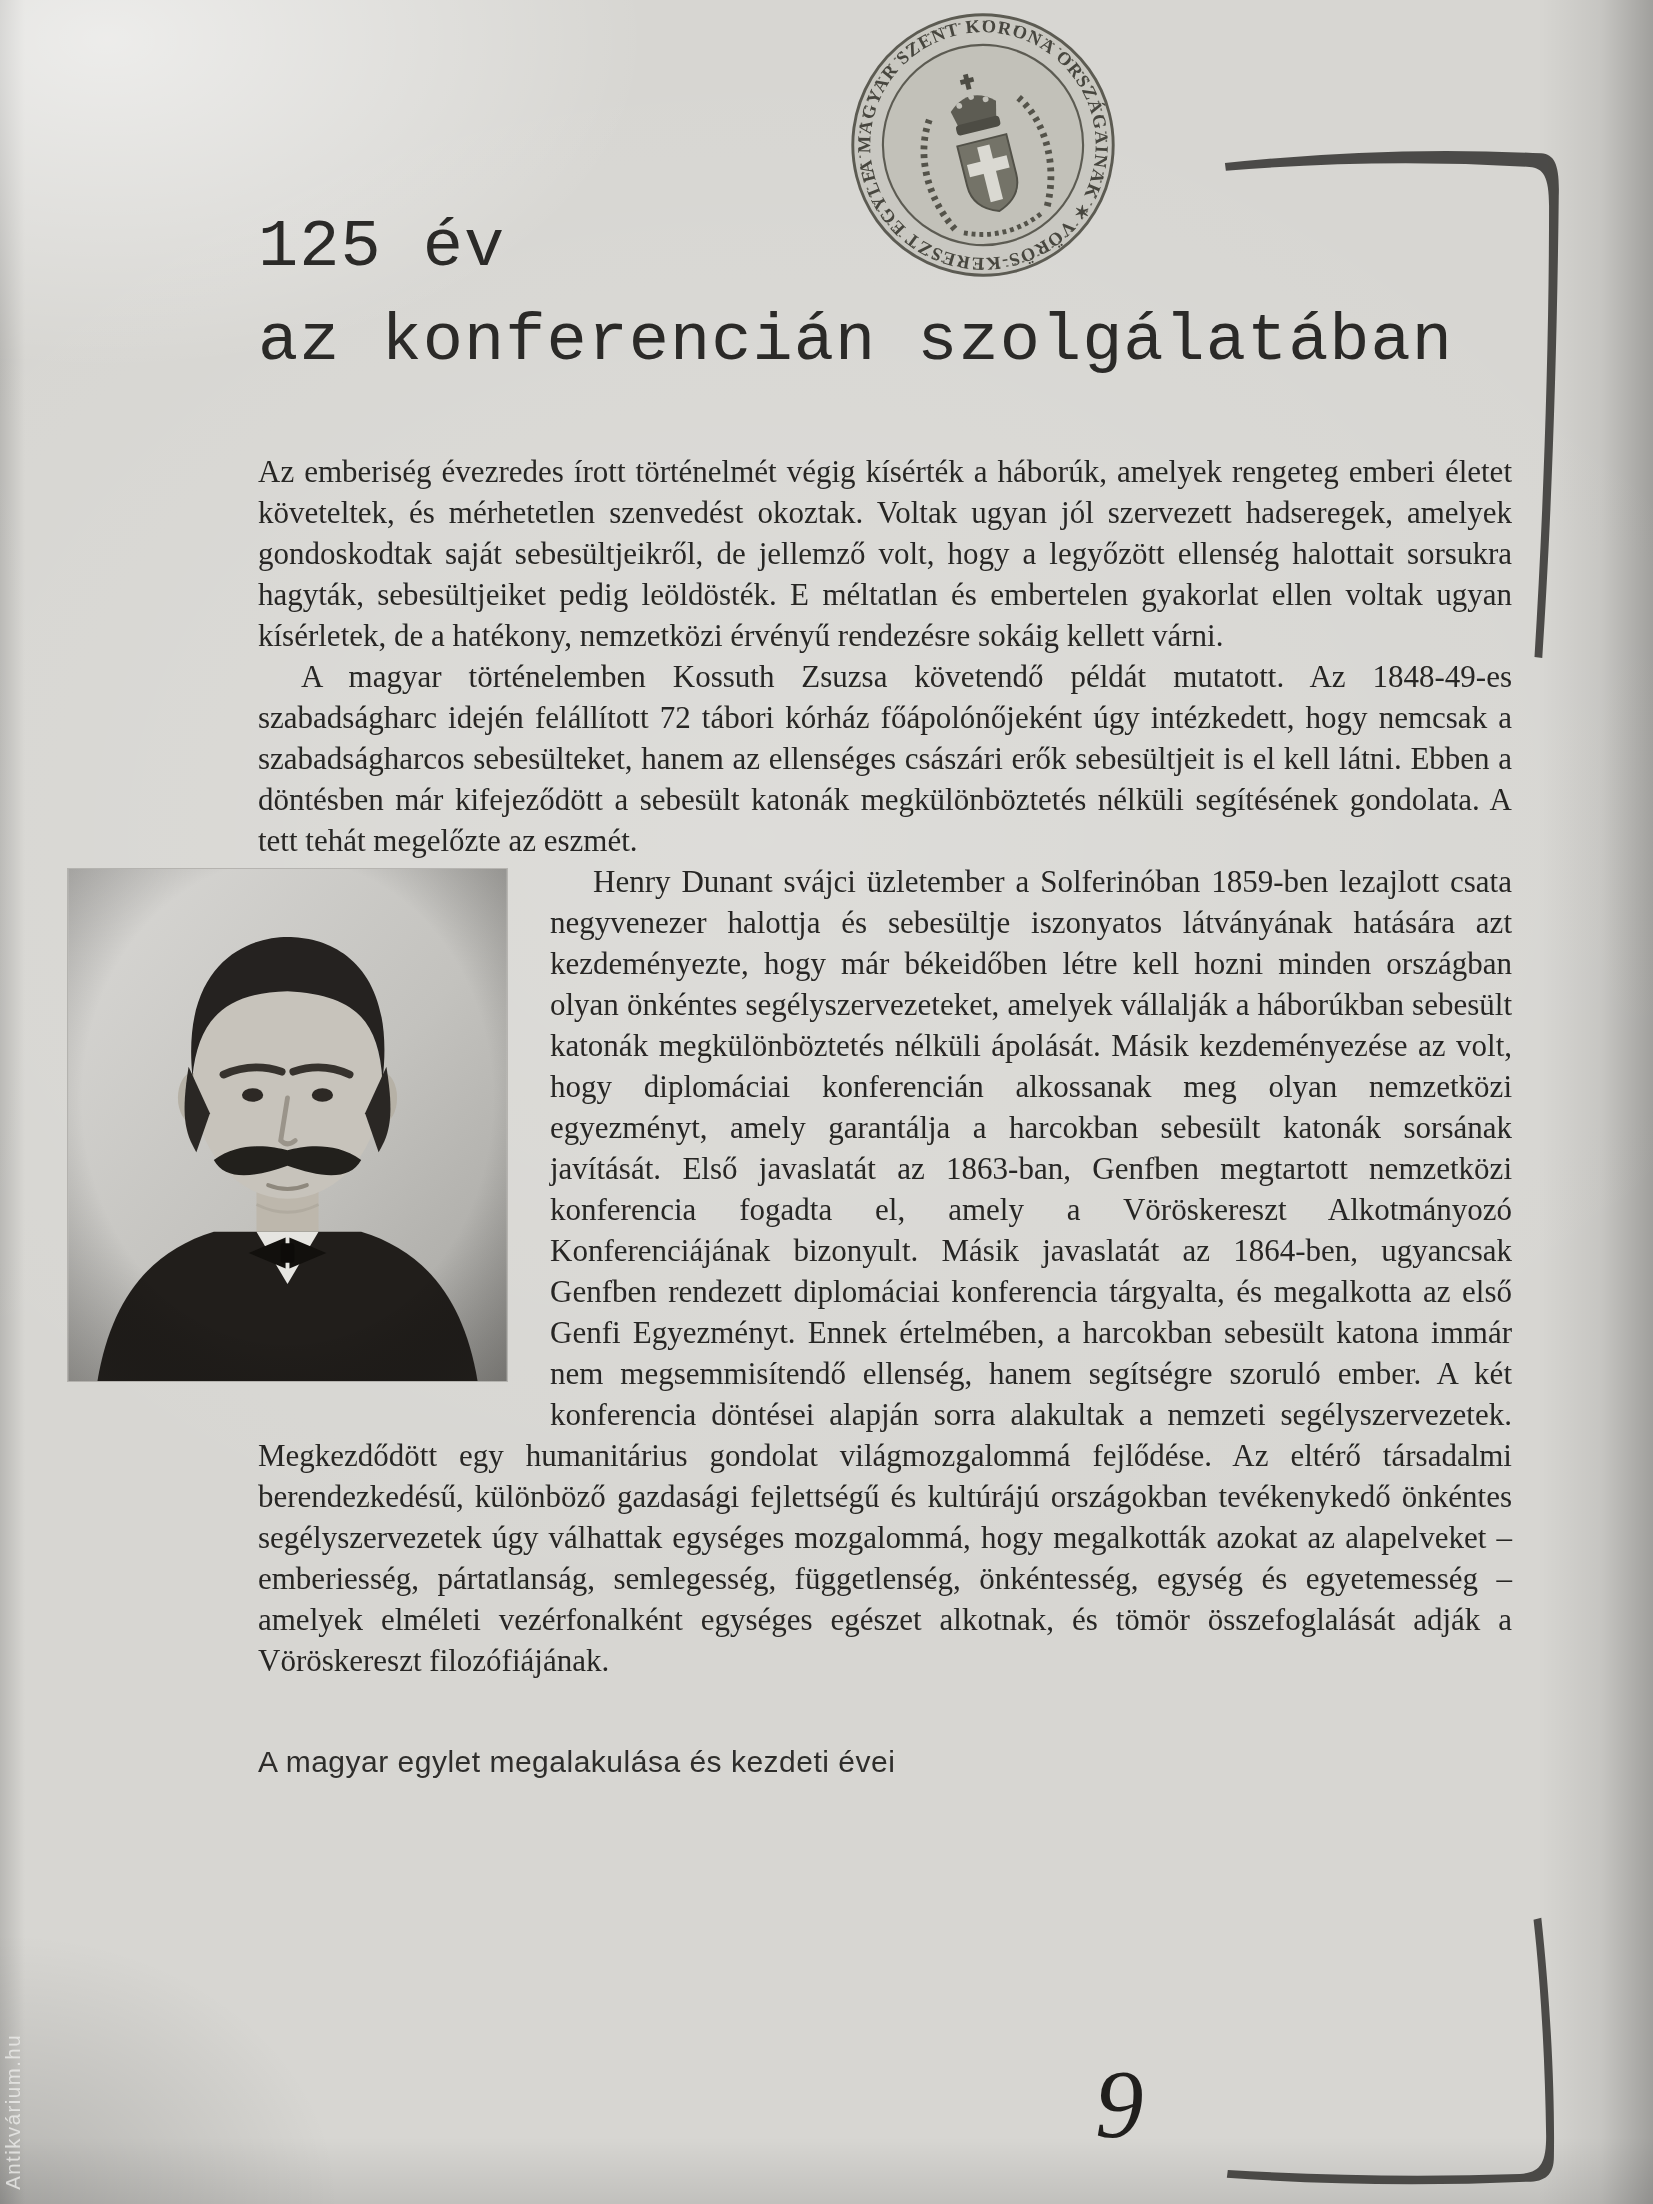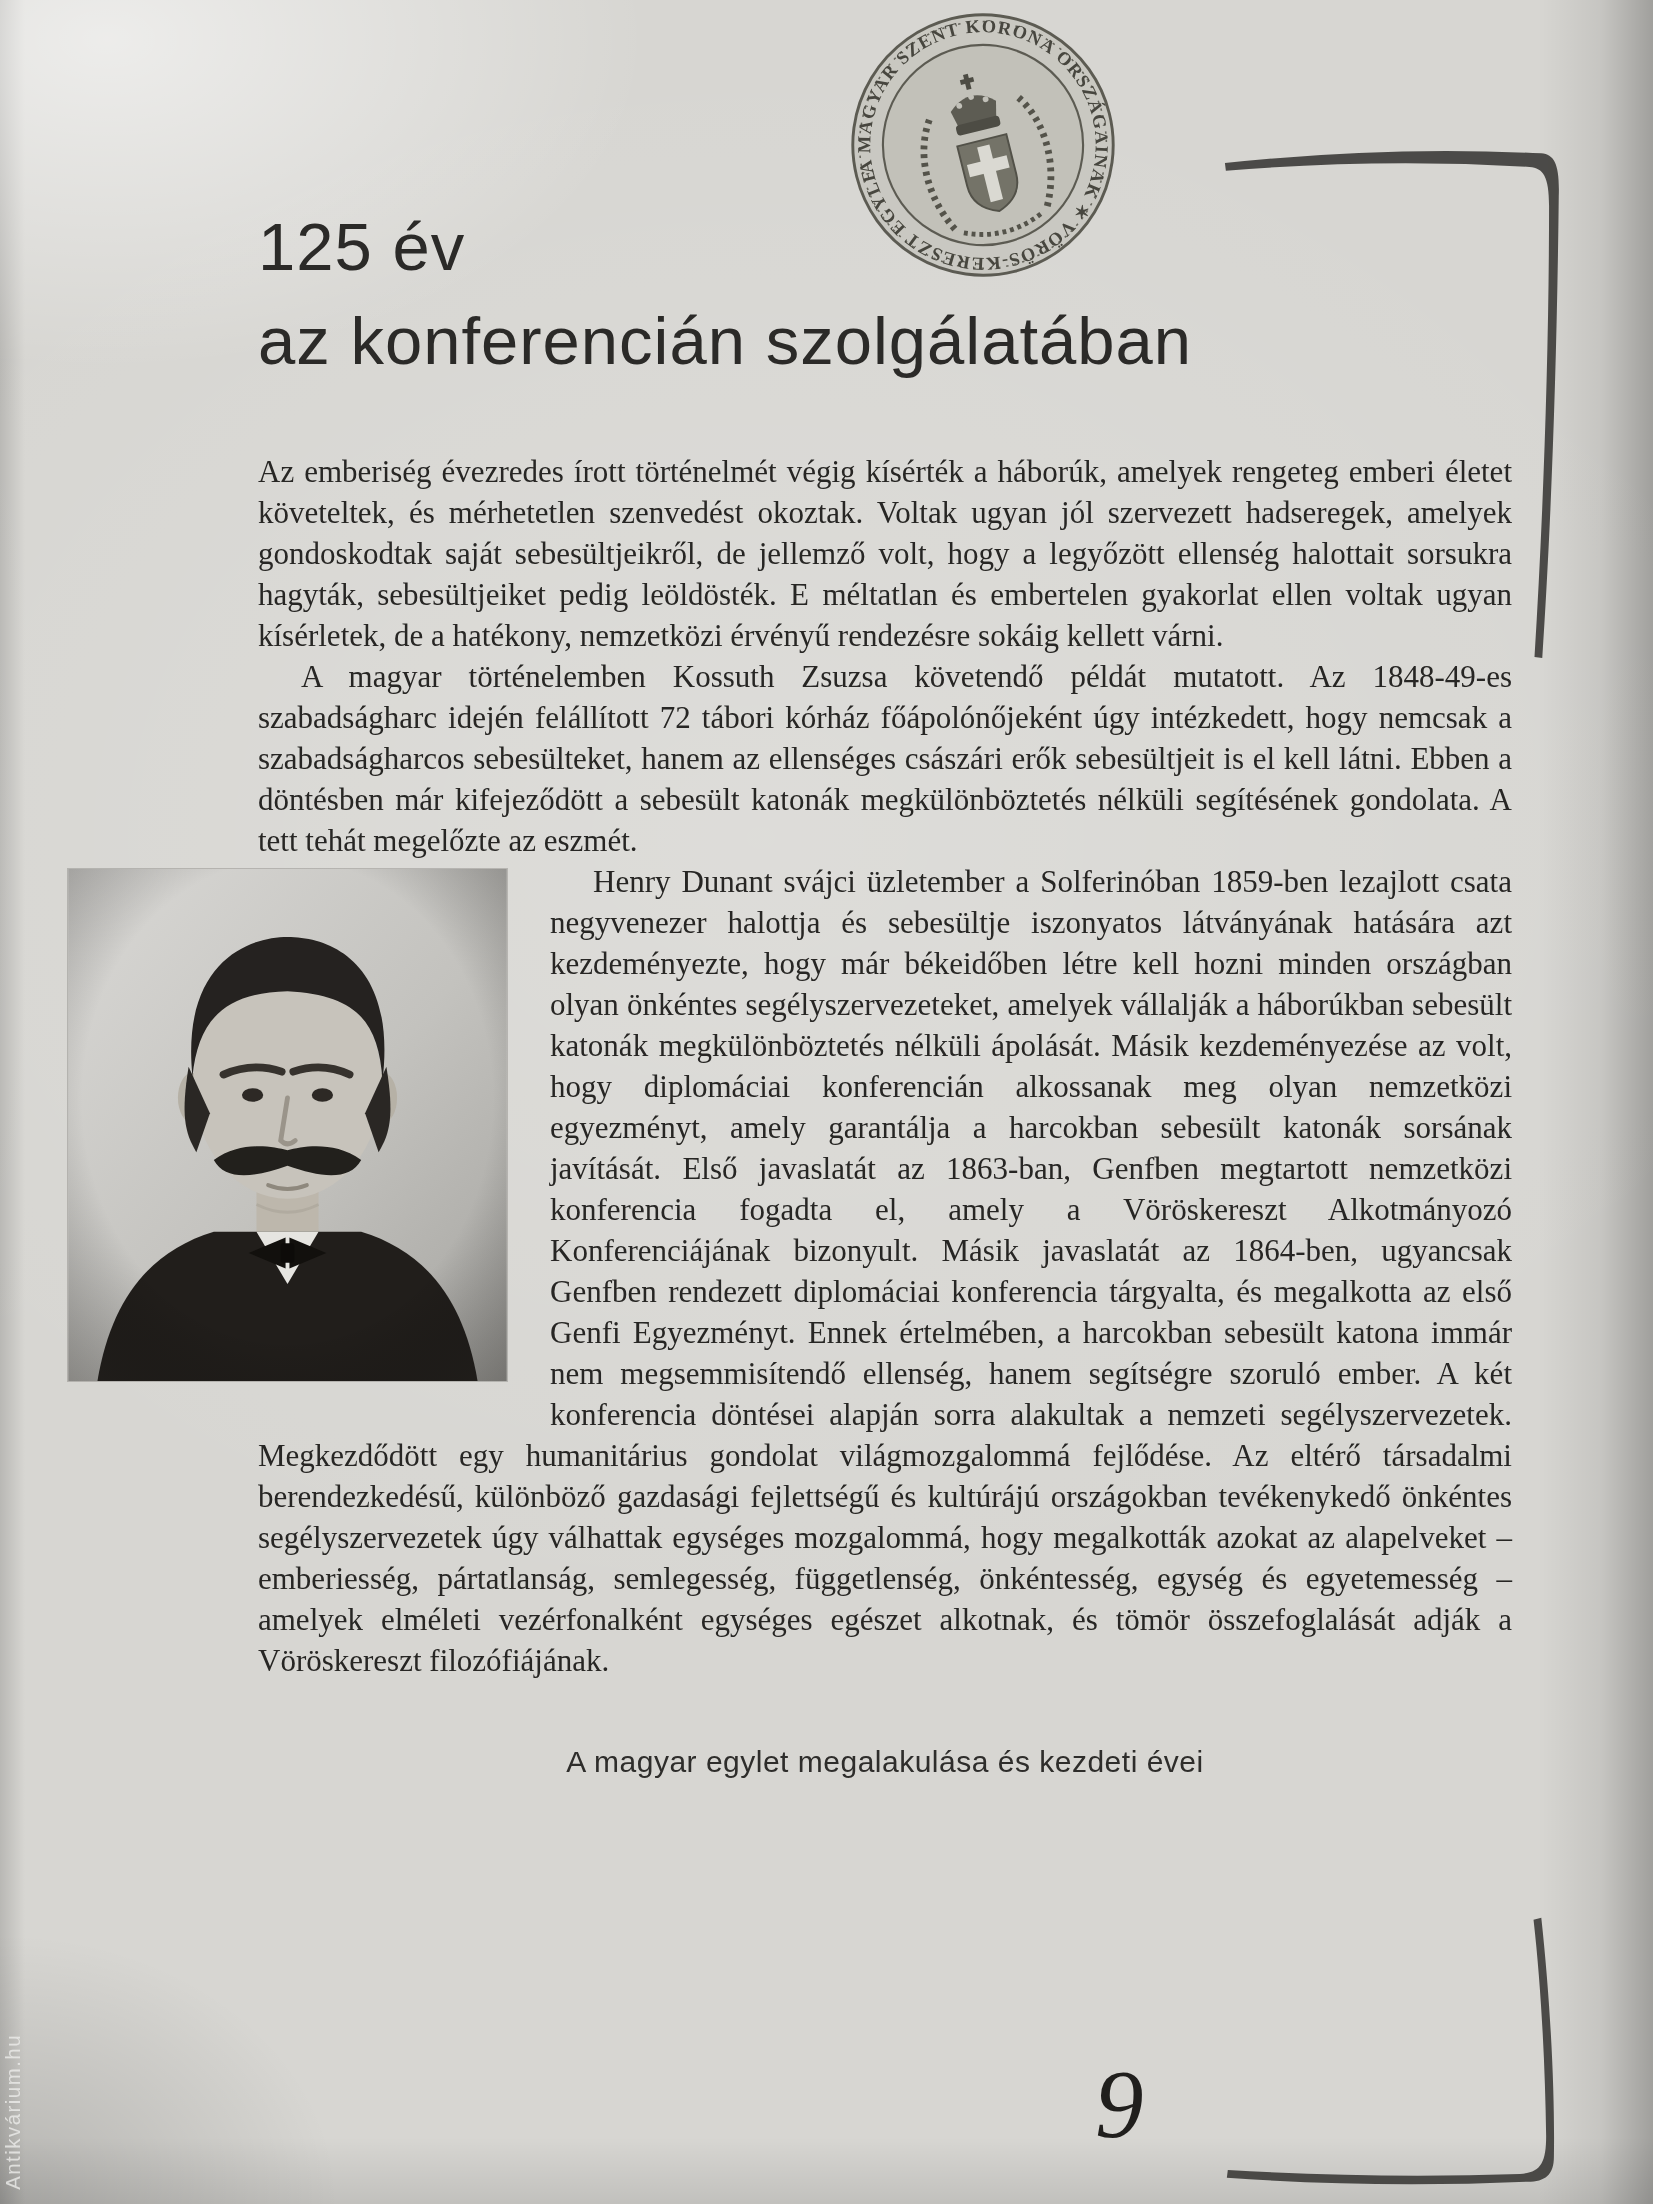--- a/index.html
+++ b/index.html
@@ -10,41 +10,41 @@
       radial-gradient(ellipse 1359px 1067px at 46% 38%, rgba(255,255,255,.16), rgba(0,0,0,0) 75%),
       radial-gradient(ellipse 485px 388px at 0% 100%, rgba(0,0,0,.16), rgba(0,0,0,0) 70%),
       linear-gradient(to right, rgba(0,0,0,.14) 0px, rgba(0,0,0,0) 25px),
       linear-gradient(to left, rgba(0,0,0,.26) 0px, rgba(0,0,0,.08) 53px, rgba(0,0,0,0) 116px),
       linear-gradient(to top, rgba(0,0,0,.10) 0px, rgba(0,0,0,0) 68px),
       #d7d6d2;
     font-family:"Liberation Serif", serif;color:#262523;
   }
   .title{
     position:absolute;left:258px;top:200px;
-    font-family:Liberation Sans, sans-serif;font-weight:400;
+    font-family:Liberation Mono, monospace;font-weight:400;
     font-size:67px;line-height:94px;color:#2b2a28;letter-spacing:1px;
   }
   .bodytext{
     position:absolute;left:258px;top:451px;width:1254px;
     font-size:31px;line-height:41px;text-align:justify;
     text-justify:inter-word;hyphens:auto;color:#272624;
   }
   .bodytext p{margin:0;}
   p.indent{text-indent:43px;}
   .photo-wrap{
     float:left;width:439px;height:512px;
     margin:7.8px 43px 15.5px -190px;
     box-shadow:0 0 0 1px rgba(70,68,62,.25);
     background:#c0bfbb;
   }
   .photo-wrap svg{display:block;width:439px;height:512px;}
   .subhead{
     font-family:"Liberation Sans", sans-serif;font-weight:400;
     font-size:30px;color:#2e2d2b;letter-spacing:0.5px;
-    margin:60px 0 54px 0;text-align:center;text-indent:0;
+    margin:60px 0 54px 0;text-align:left;text-indent:0;
   }
   .closing{text-indent:0;}
   .pagenum{
     position:absolute;left:1095px;top:2049px;
     font-family:"Liberation Serif", serif;font-style:italic;
     font-size:97px;color:#201f1d;
   }
   .watermark{
     position:absolute;left:1.9px;bottom:15.5px;
     writing-mode:vertical-rl;transform:rotate(180deg);

